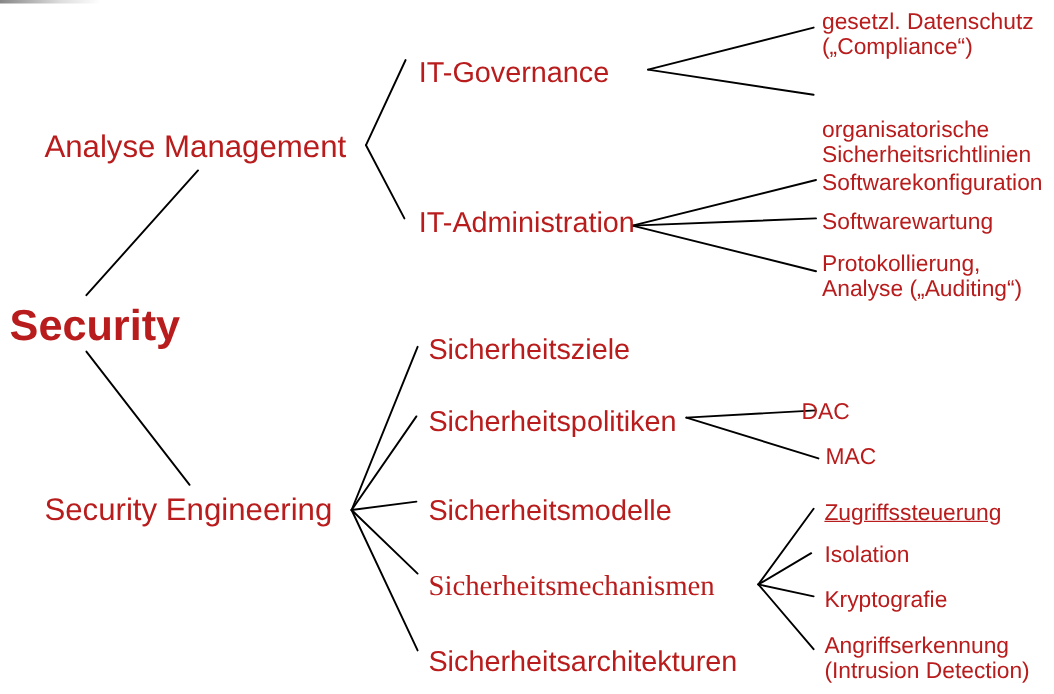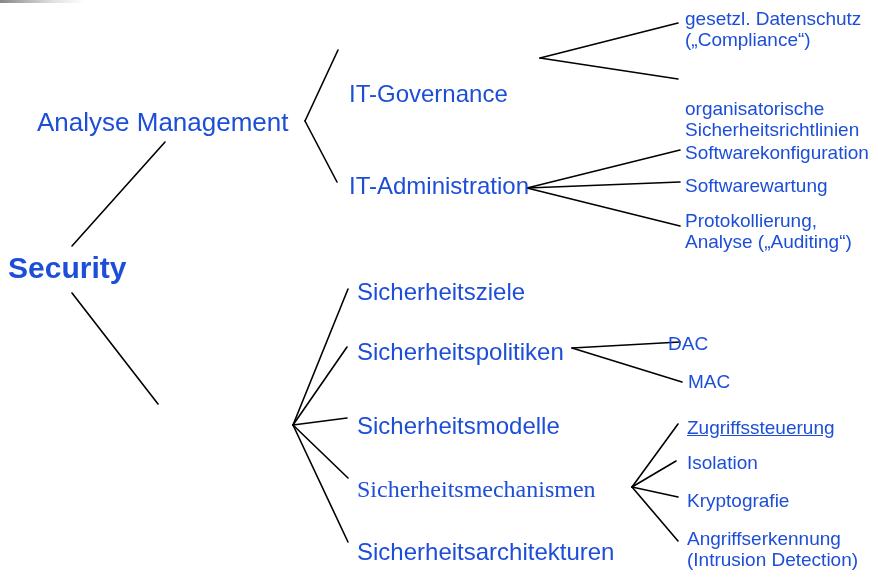--- a/index.html
+++ b/index.html
@@ -14,23 +14,23 @@
   }
   .connector-layer {
     position: absolute;
     left: 0; top: 0;
     width: 878px; height: 578px;
   }
   .node {
     position: absolute;
     white-space: pre-line;
     line-height: 1.12;
-    color: #1d4ed8;
+    color: #b91c1c;
   }
-  .node-root  { font-size: 30px; font-weight: bold; line-height: 1.05; }
+  .node-root  { font-size: 36px; font-weight: bold; line-height: 1.05; }
   .node-branch{ font-size: 26px; line-height: 1.05; }
   .node-mid   { font-size: 24px; line-height: 1.05; }
   .node-leaf  { font-size: 19px; line-height: 21px; }
   .edge-artifact {
     position: absolute;
     left: 0; top: 0;
     width: 84px; height: 3px;
     background: linear-gradient(to right, rgba(70,70,70,0.65), rgba(120,120,120,0.25) 60%, rgba(255,255,255,0));
     border-radius: 0 0 2px 0;
   }
@@ -61,22 +61,23 @@
     <line x1="572" y1="348" x2="682" y2="382"></line>
     <line x1="632" y1="487" x2="678" y2="424"></line>
     <line x1="632" y1="487" x2="676" y2="461"></line>
     <line x1="632" y1="487" x2="678" y2="497"></line>
     <line x1="632" y1="487" x2="678" y2="541"></line>
   </svg>
 
   <div class="node node-root" style="left:8px; top:252px;">Security</div>
 
   <div class="node node-branch" style="left:37px; top:109px;">Analyse Management</div>
+  <div class="node node-branch" style="left:37px; top:411px;">Security Engineering</div>
 
-  <div class="node node-mid" style="left:349px; top:48px;margin-top:33px;">IT-Governance</div>
+  <div class="node node-mid" style="left:349px; top:48px;">IT-Governance</div>
   <div class="node node-mid" style="left:349px; top:173px;">IT-Administration</div>
 
   <div class="node node-leaf" style="left:685px; top:8px;">gesetzl. Datenschutz
 („Compliance“)</div>
   <div class="node node-leaf" style="left:685px; top:62px;margin-top:36px;">organisatorische
 Sicherheitsrichtlinien</div>
 
   <div class="node node-leaf" style="left:685px; top:142px;">Softwarekonfiguration</div>
   <div class="node node-leaf" style="left:685px; top:175px;">Softwarewartung</div>
   <div class="node node-leaf" style="left:685px; top:210px;">Protokollierung,

